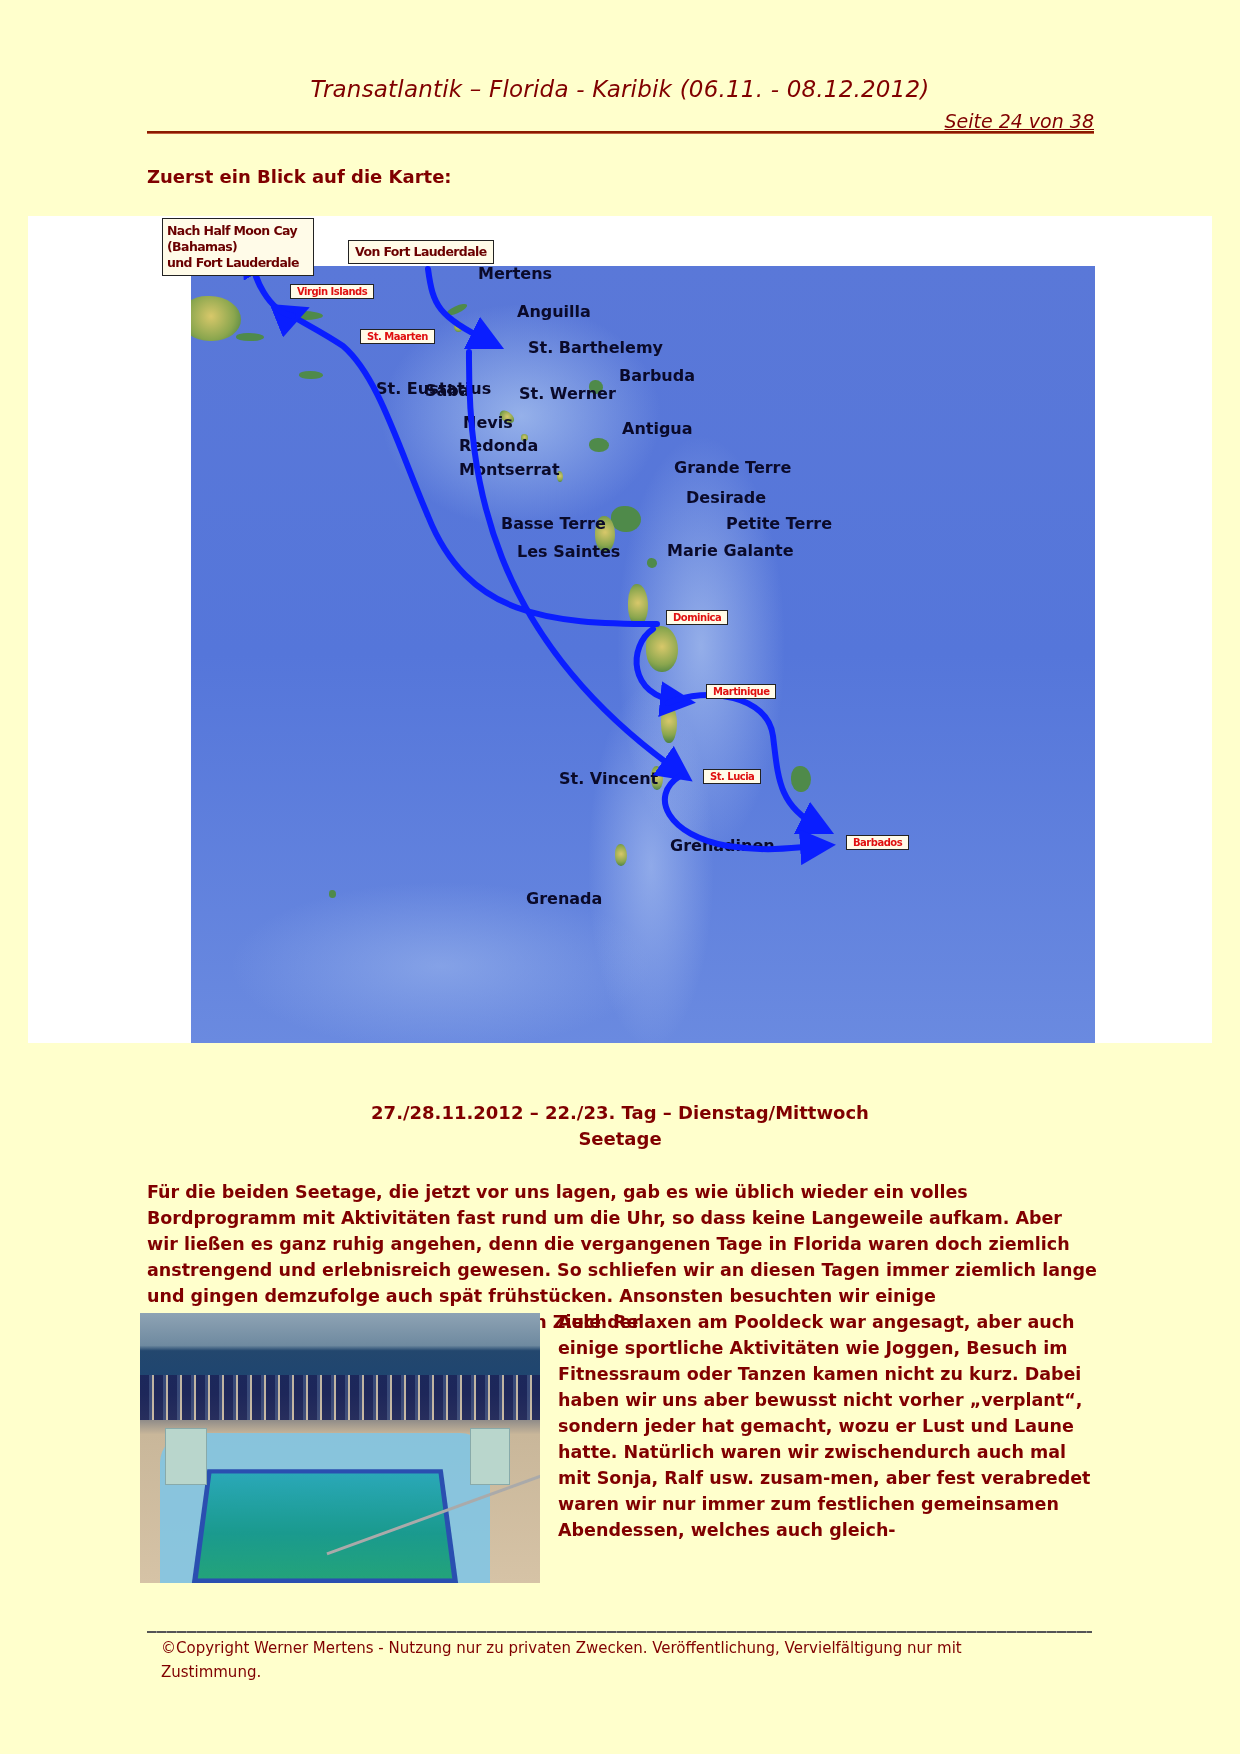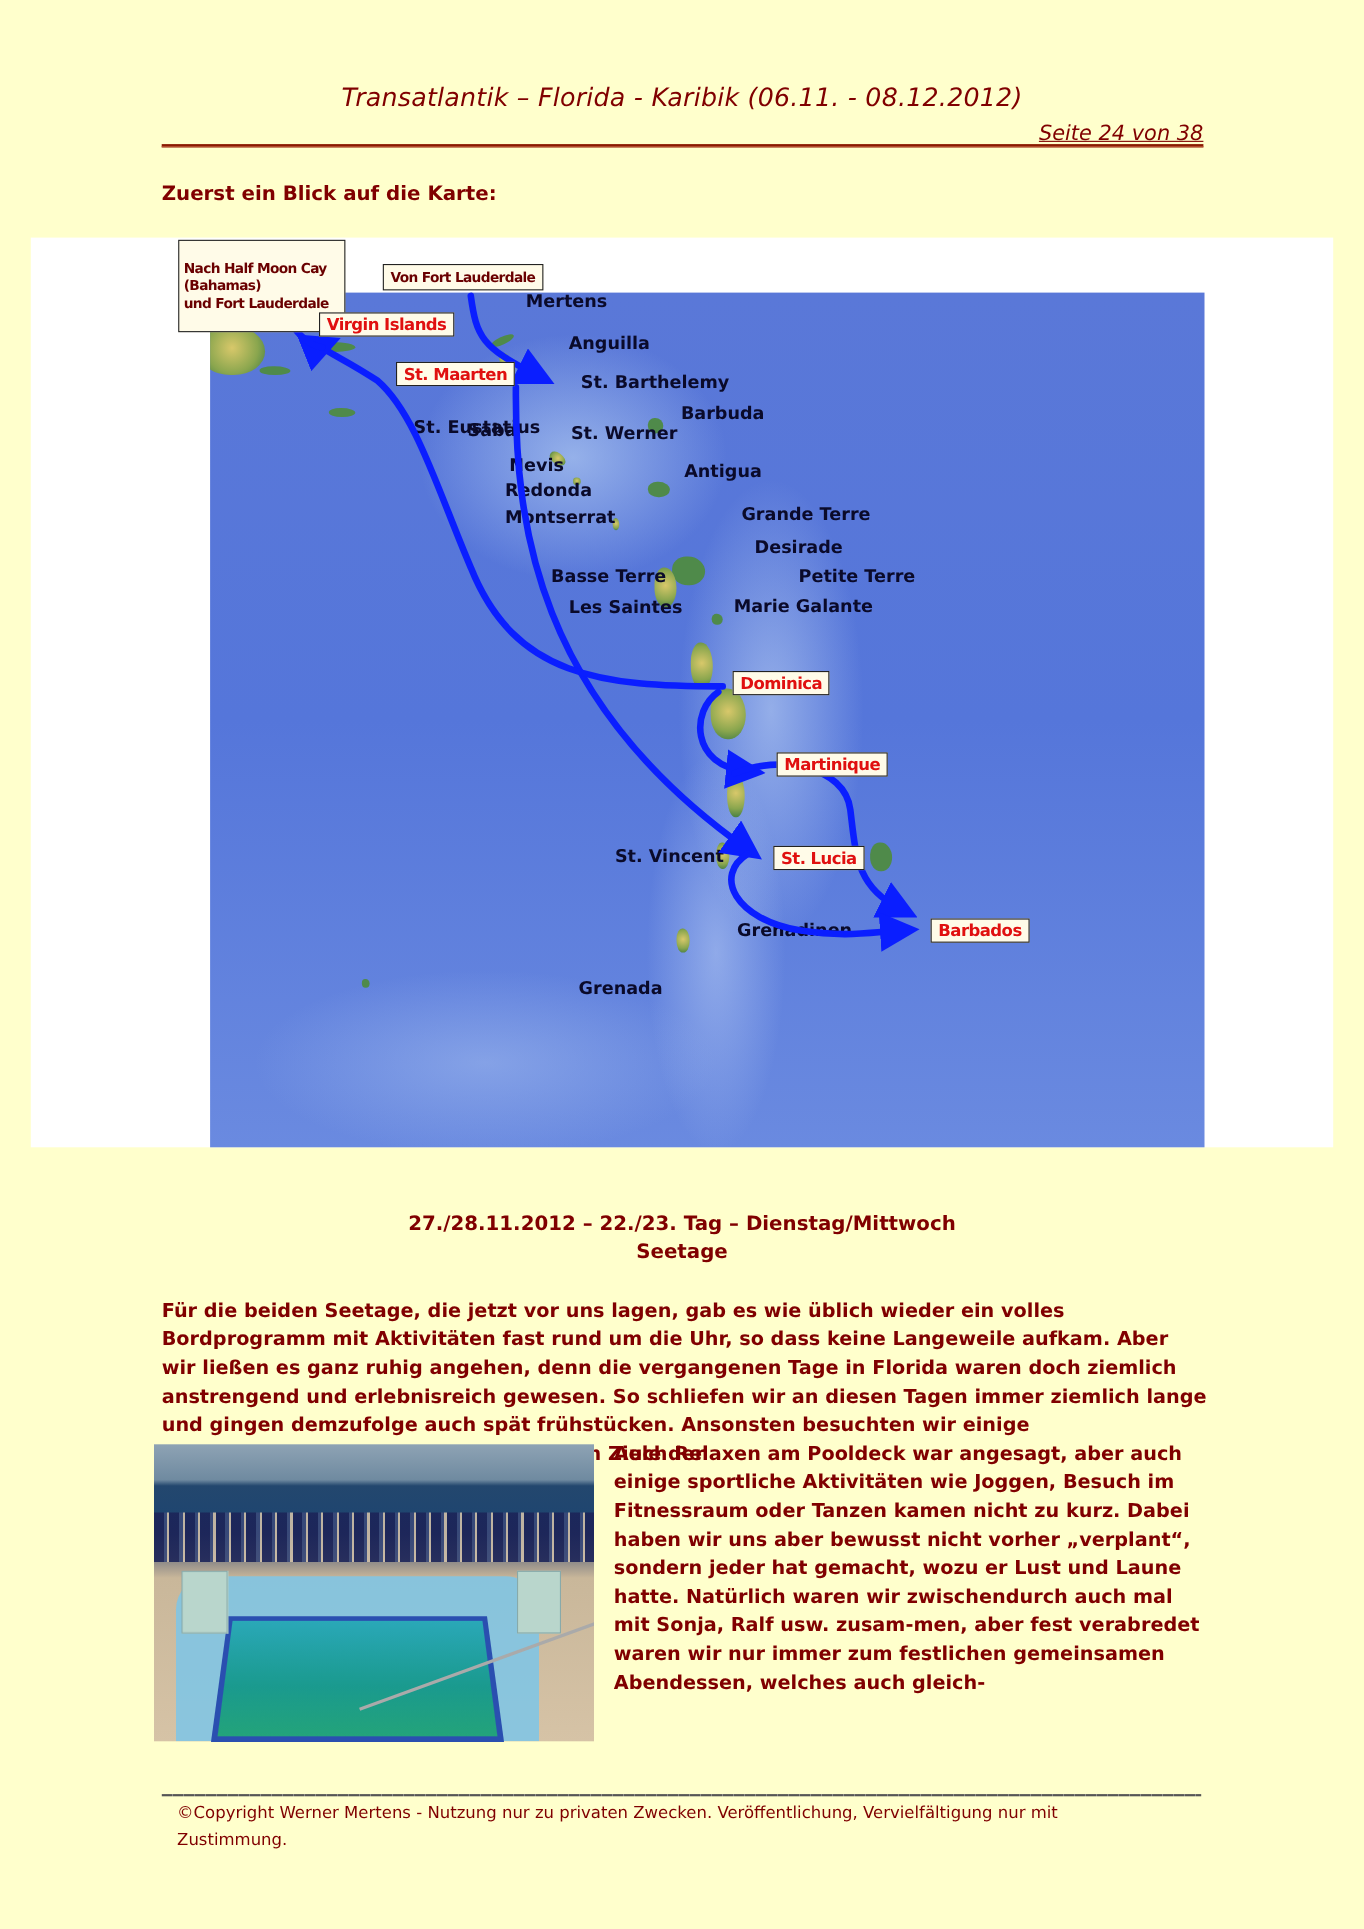--- a/index.html
+++ b/index.html
@@ -38,26 +38,26 @@
     overflow:hidden;
   }
   .island { position:absolute; background:#4f8a4a; border-radius:45% 55% 50% 50%; }
   .island.y { background:radial-gradient(circle at 50% 45%, #d8c86a 0%, #8aa64e 60%, #3e7a44 100%); }
   .place {
     position:absolute; font-family:"DejaVu Sans", sans-serif; font-weight:bold;
     font-size:16px; color:#0a0a2a; white-space:nowrap;
   }
   .tag {
     position:absolute; background:#fffbe8; border:1.5px solid #222; color:#e01010;
-    font-weight:bold; font-size:15px; padding:1px 6px; white-space:nowrap;
+    font-weight:bold; font-size:10px; padding:1px 6px; white-space:nowrap;
     font-family:"DejaVu Sans", sans-serif; letter-spacing:-0.5px;
   }
   .note {
     position:absolute; background:#fffbe8; border:1.5px solid #222; color:#6a0000;
-    font-weight:bold; font-size:12.5px; padding:17px 4px; line-height:16px;
+    font-weight:bold; font-size:12.5px; padding:4px 4px; line-height:16px;
     font-family:"DejaVu Sans", sans-serif; letter-spacing:-0.6px;
   }
   svg.routes { position:absolute; left:0; top:0; }
   .day-head {
     position:absolute; left:0; width:1240px; top:1100px; text-align:center;
     font-size:18px; font-weight:bold; line-height:26px; color:#800000;
   }
   .para {
     position:absolute; font-size:17.5px; font-weight:bold; line-height:26px; color:#800000;
   }

